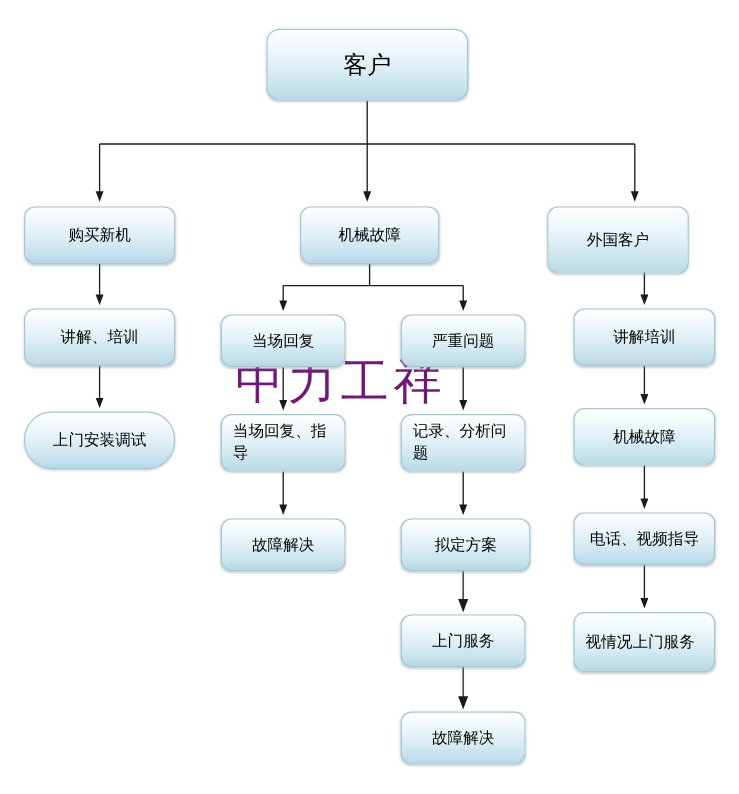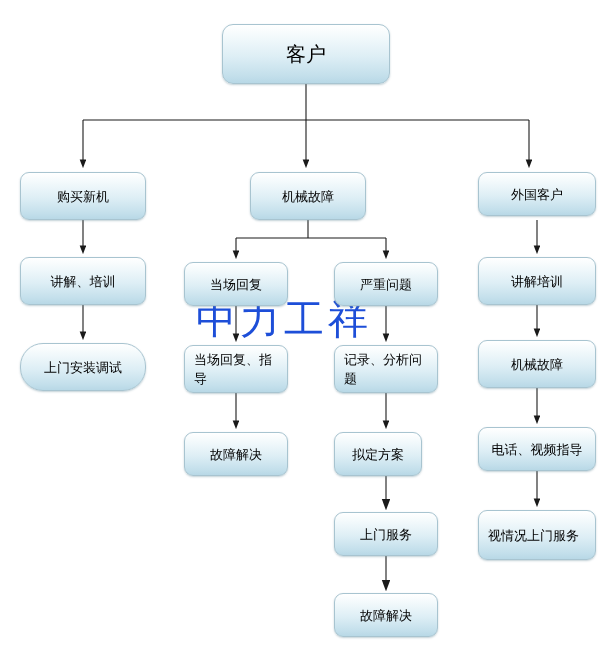--- a/index.html
+++ b/index.html
@@ -18,21 +18,21 @@
     overflow: hidden;
   }
   #watermark {
     position: absolute;
     left: 196px;
     top: 296px;
     width: 220px;
     height: 46px;
     font-size: 40px;
     letter-spacing: 4px;
-    color: #1d4ed8;
+    color: #701a75;
     font-family: "DejaVu Sans", "Liberation Sans", sans-serif;
     line-height: 46px;
     white-space: nowrap;
     pointer-events: none;
     user-select: none;
     z-index: 0;
   }
   .node {
     position: absolute;
     box-sizing: border-box;
@@ -150,21 +150,21 @@
   <div id="nodes">
       <div class="node root" style="left: 222px; top: 24px; width: 168px; height: 60px;">
         <span class="label">客户</span>
       </div>
       <div class="node" style="left: 20px; top: 172px; width: 126px; height: 48px;">
         <span class="label">购买新机</span>
       </div>
       <div class="node" style="left: 250px; top: 172px; width: 116px; height: 48px;">
         <span class="label">机械故障</span>
       </div>
-      <div class="node" style="left: 478px; top: 172px; width: 118px; height: 44px;">
+      <div class="node" style="left: 456px; top: 172px; width: 118px; height: 56px;">
         <span class="label">外国客户</span>
       </div>
       <div class="node" style="left: 20px; top: 257px; width: 126px; height: 48px;">
         <span class="label">讲解、培训</span>
       </div>
       <div class="node" style="left: 20px; top: 343px; width: 126px; height: 48px; border-radius: 23px;">
         <span class="label">上门安装调试</span>
       </div>
       <div class="node" style="left: 184px; top: 262px; width: 104px; height: 44px;">
         <span class="label">当场回复</span>
@@ -174,21 +174,21 @@
       </div>
       <div class="node" style="left: 184px; top: 432px; width: 104px; height: 44px;">
         <span class="label">故障解决</span>
       </div>
       <div class="node" style="left: 334px; top: 262px; width: 104px; height: 44px;">
         <span class="label">严重问题</span>
       </div>
       <div class="node left-text" style="left: 334px; top: 345px; width: 104px; height: 48px;">
         <span class="label">记录、分析问题</span>
       </div>
-      <div class="node" style="left: 334px; top: 432px; width: 88px; height: 44px;">
+      <div class="node" style="left: 334px; top: 432px; width: 108px; height: 44px;">
         <span class="label">拟定方案</span>
       </div>
       <div class="node" style="left: 334px; top: 512px; width: 104px; height: 44px;">
         <span class="label">上门服务</span>
       </div>
       <div class="node" style="left: 334px; top: 593px; width: 104px; height: 44px;">
         <span class="label">故障解决</span>
       </div>
       <div class="node" style="left: 478px; top: 257px; width: 118px; height: 48px;">
         <span class="label">讲解培训</span>

